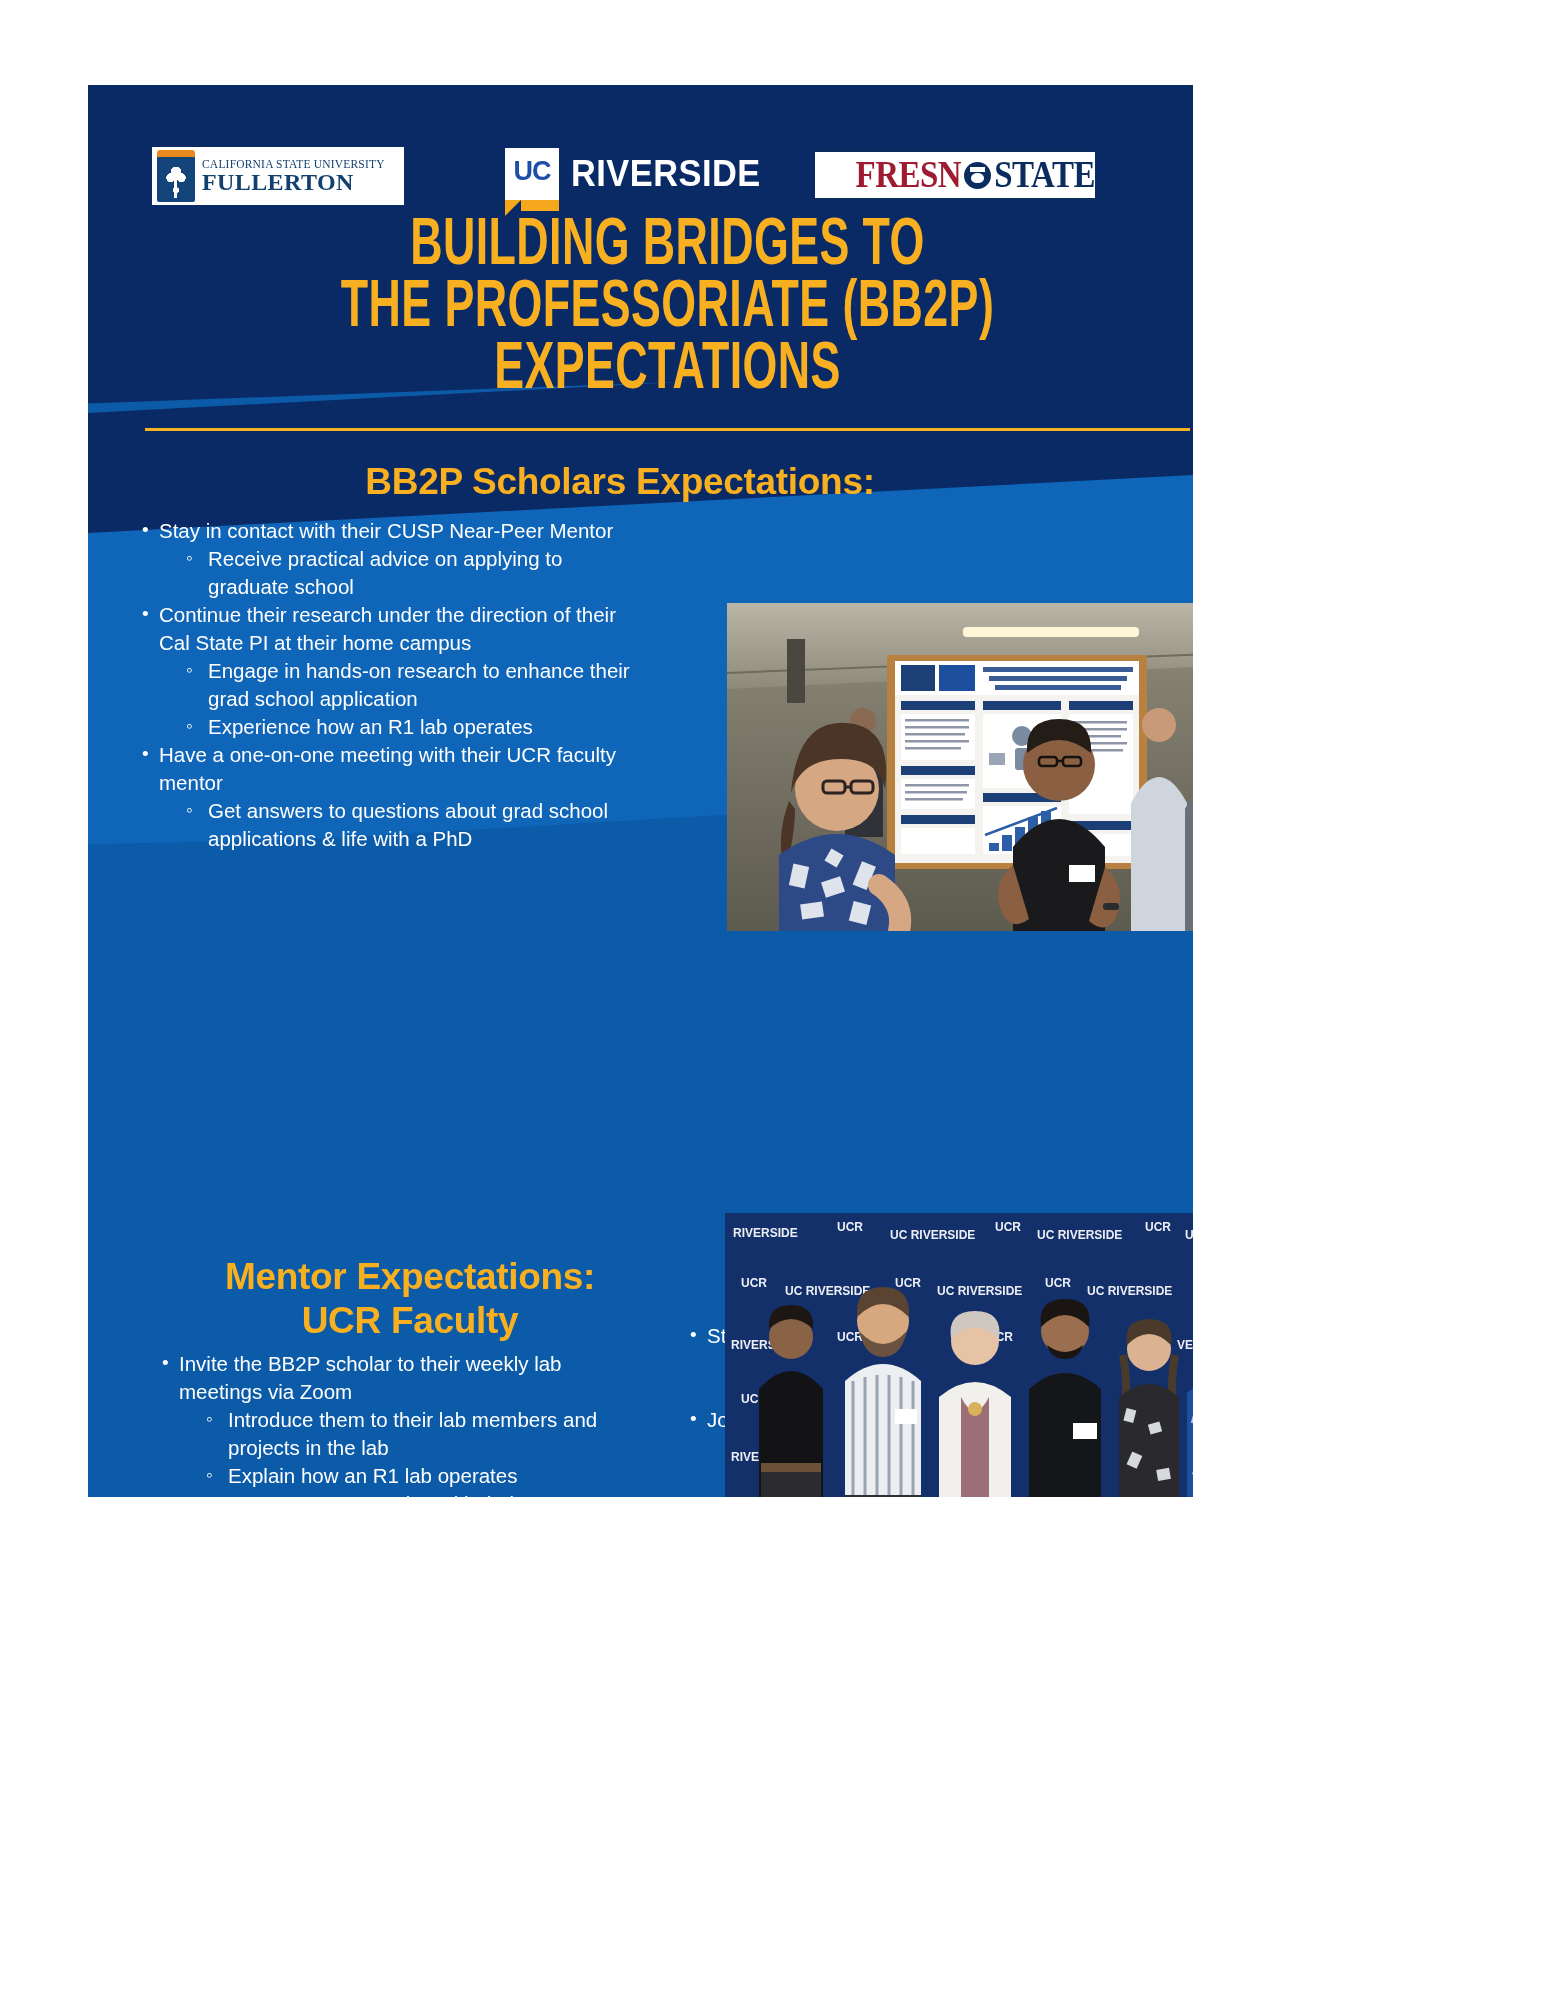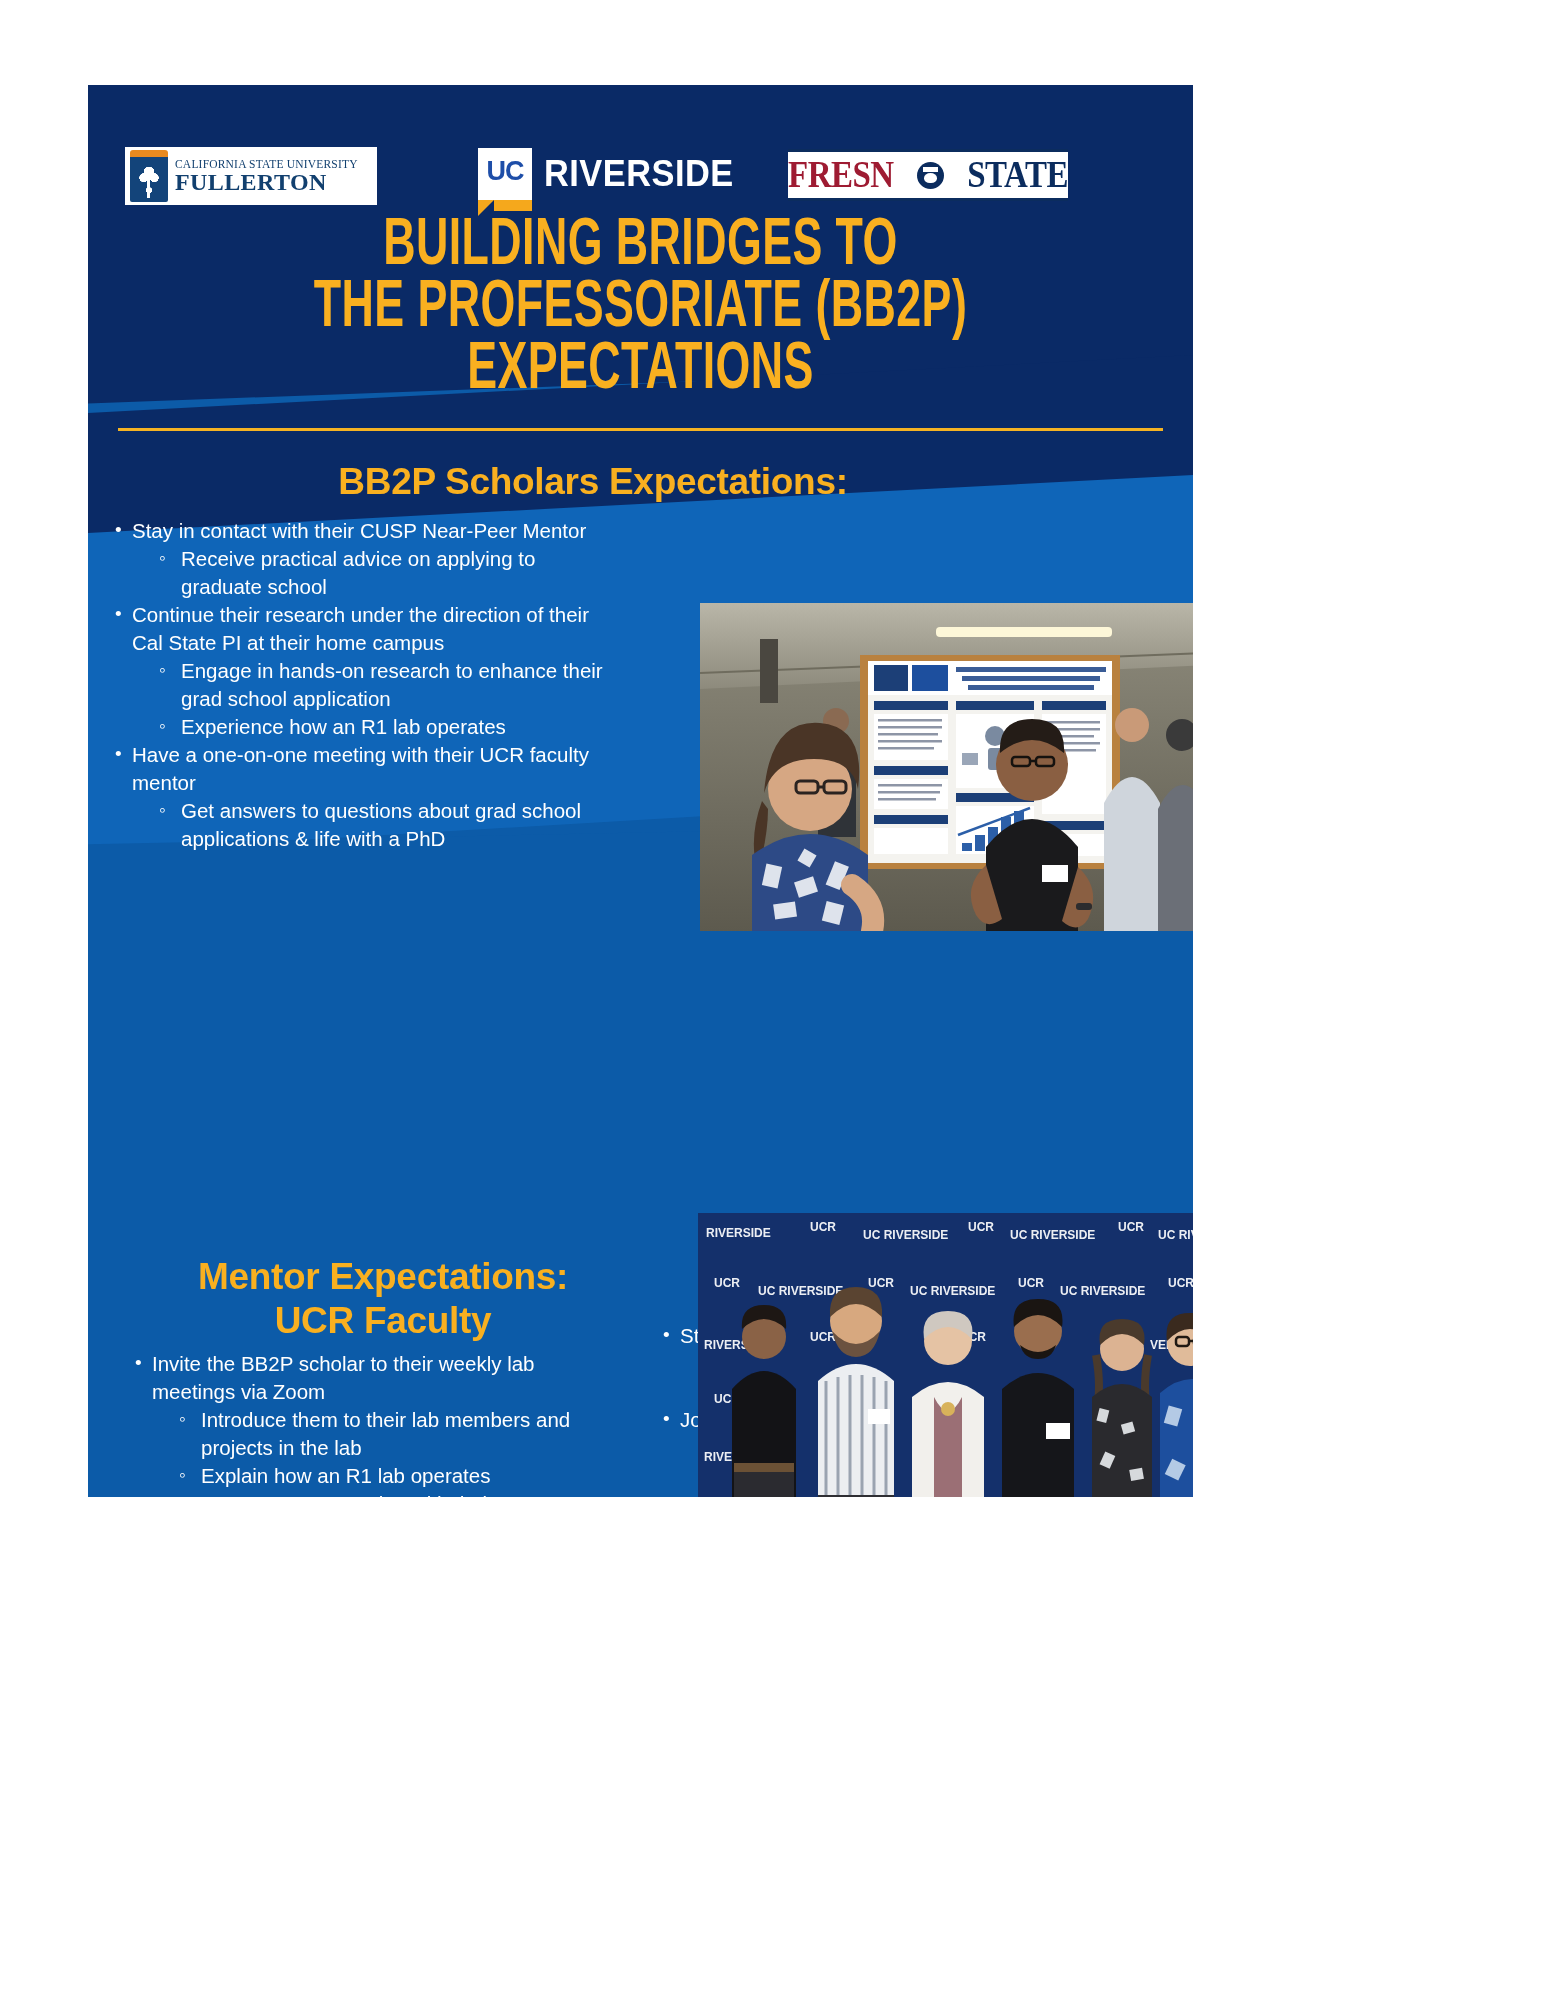--- a/index.html
+++ b/index.html
@@ -53,21 +53,21 @@
     transform-origin: left top;
   }
   .band-d {           
     top: 760px;
     height: 700px;
     background: #0c5ba8;
     transform: skewY(-1.2deg);
     transform-origin: left top;
   }
 
-  #content { position: absolute; inset: 0; }
+  #content { position: absolute; inset: 0; margin-left: 27px; }
 
   
   #logo-row {
     position: absolute;
     left: 0; top: 30px;
     width: 1105px;
     height: 80px;
   }
 
   
@@ -153,21 +153,21 @@
   }
 
   
   #logo-fresno {
     position: absolute;
     left: 700px; top: 34px;
     width: 280px; height: 52px;
     background: #ffffff;
     border-top: 3px solid #0b2c5e;
     border-bottom: 3px solid #0b2c5e;
-    display: flex; align-items: center; justify-content: space-between;
+    display: flex; align-items: center; justify-content: flex-end;
     gap: 2px;
   }
   #fresno-a {
     font-family: "Liberation Serif", serif;
     font-weight: 700; font-size: 33px; color: #9e1b32;
     letter-spacing: -.5px;
     transform: scaleY(1.12);
   }
   #fresno-paw {
     width: 27px; height: 27px; border-radius: 50%;

